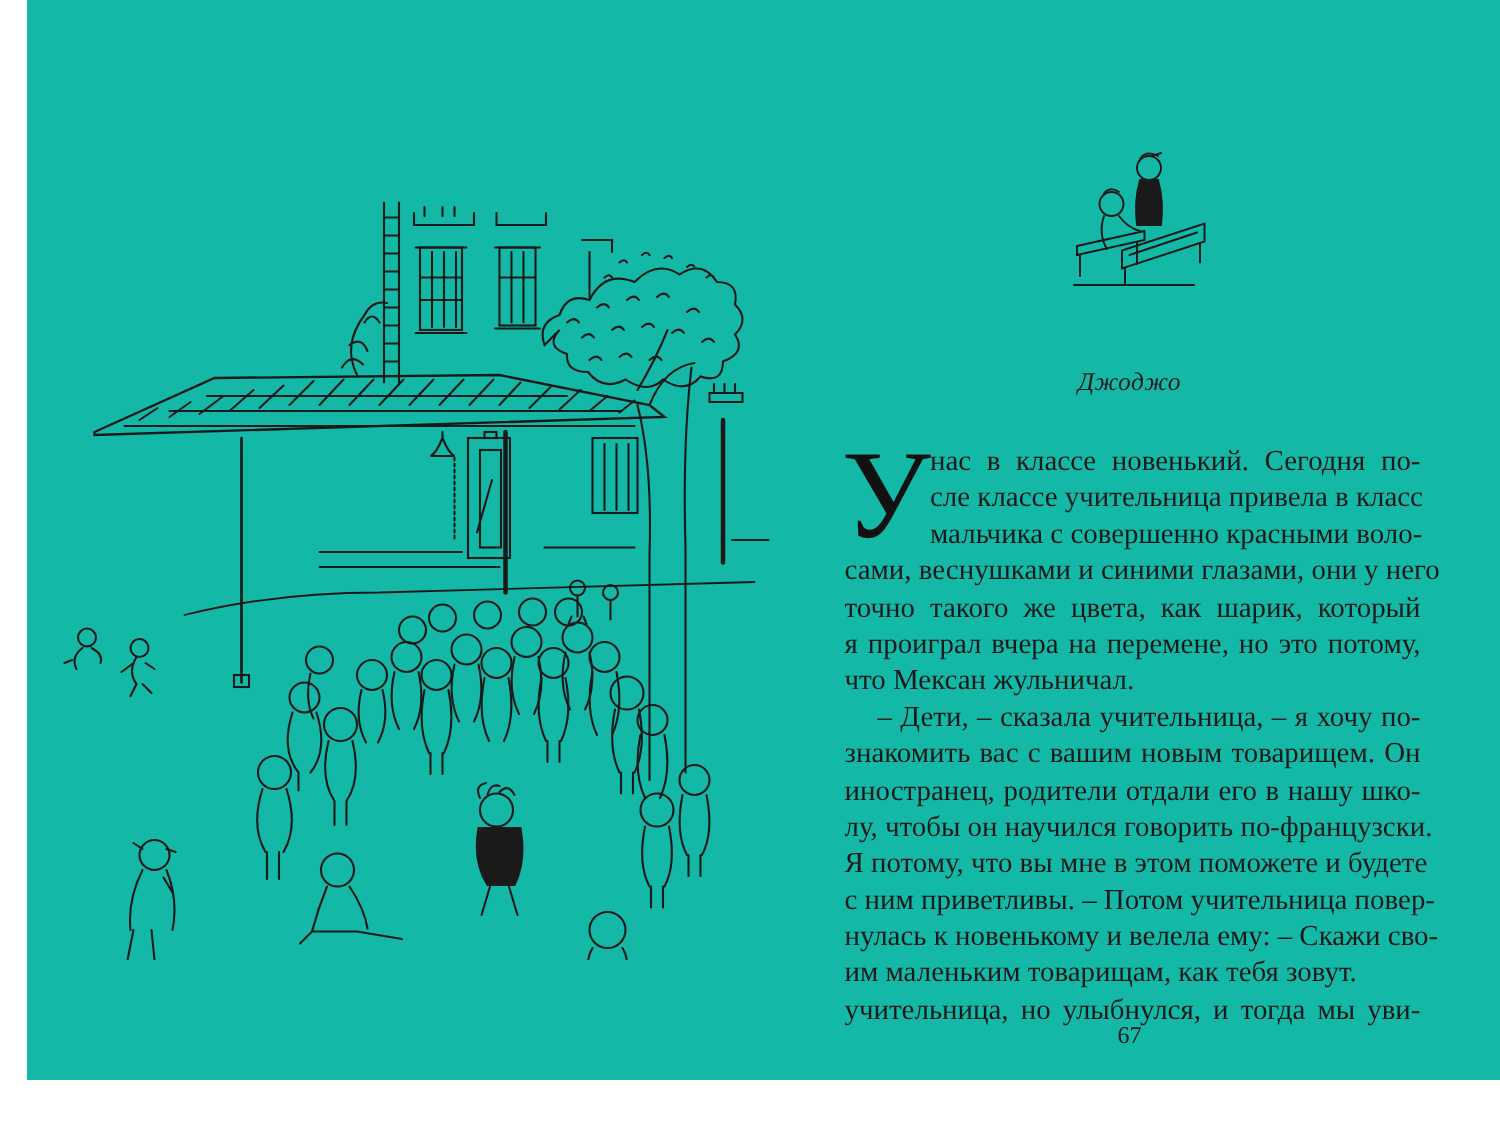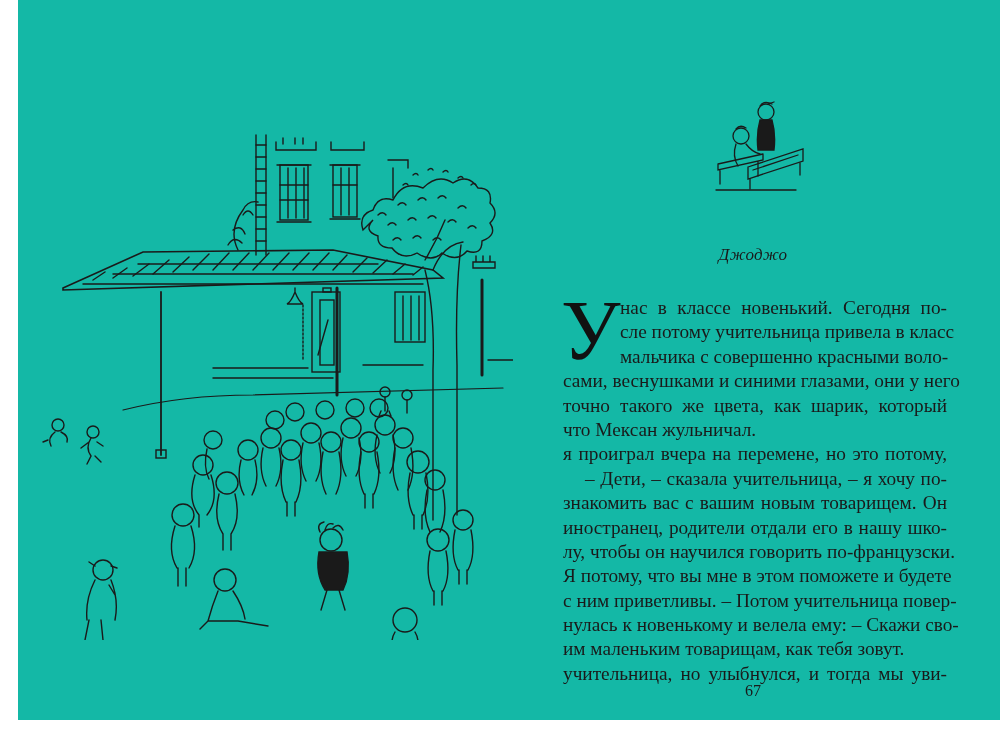--- a/index.html
+++ b/index.html
@@ -194,26 +194,26 @@
       <path d="M8 98 h80"></path>
     </svg>
   </div>
 
   <div class="chapter-title">Джоджо</div>
 
   <div class="text-block">
     <span class="dropcap">У</span>
     <div>
       <span class="line dc">нас в классе новенький. Сегодня по-</span>
-      <span class="line dc">сле потому учительница привела в класс</span>
+      <span class="line dc">сле классе учительница привела в класс</span>
       <span class="line dc">мальчика с совершенно красными воло-</span>
       <span class="line">сами, веснушками и синими глазами, они у него</span>
       <span class="line">точно такого же цвета, как шарик, который</span>
+      <span class="line">я проиграл вчера на перемене, но это потому,</span>
       <span class="line last">что Мексан жульничал.</span>
-      <span class="line">я проиграл вчера на перемене, но это потому,</span>
     </div>
     <div>
       <span class="line indent">– Дети, – сказала учительница, – я хочу по-</span>
       <span class="line">знакомить вас с вашим новым товарищем. Он</span>
       <span class="line">иностранец, родители отдали его в нашу шко-</span>
       <span class="line">лу, чтобы он научился говорить по-французски.</span>
       <span class="line">Я потому, что вы мне в этом поможете и будете</span>
       <span class="line">с ним приветливы. – Потом учительница повер-</span>
       <span class="line">нулась к новенькому и велела ему: – Скажи сво-</span>
       <span class="line last">им маленьким товарищам, как тебя зовут.</span>

